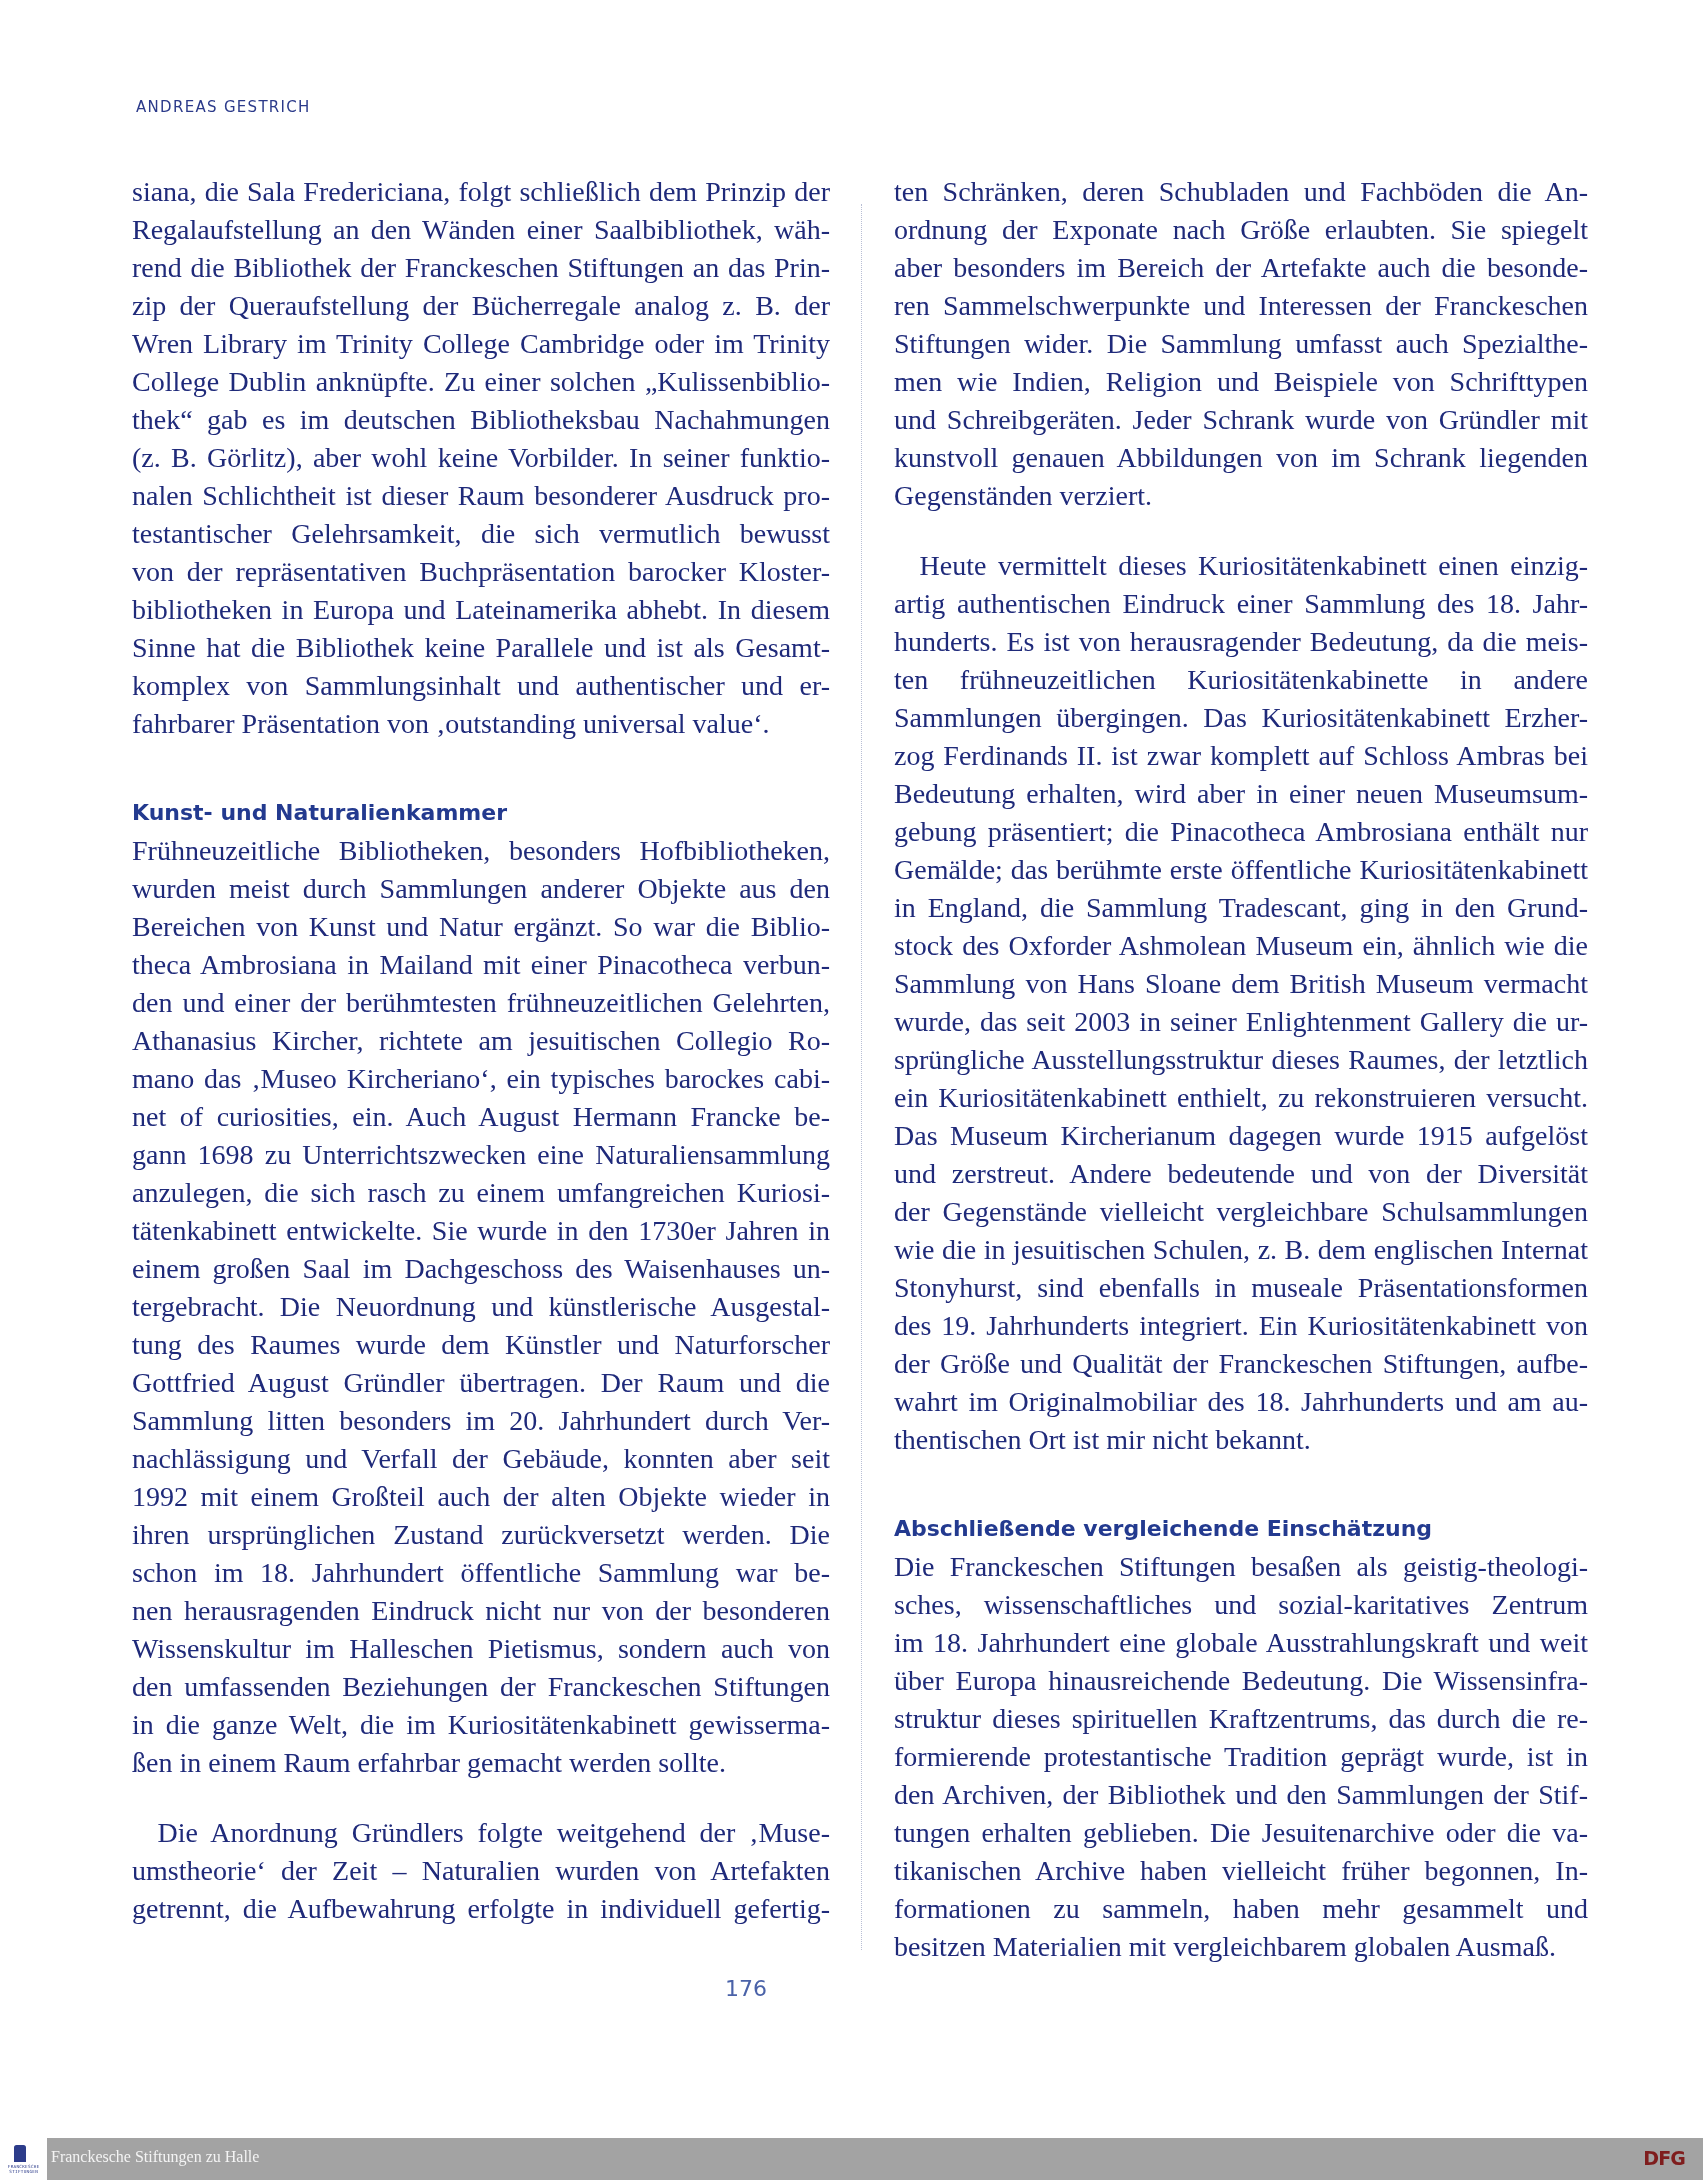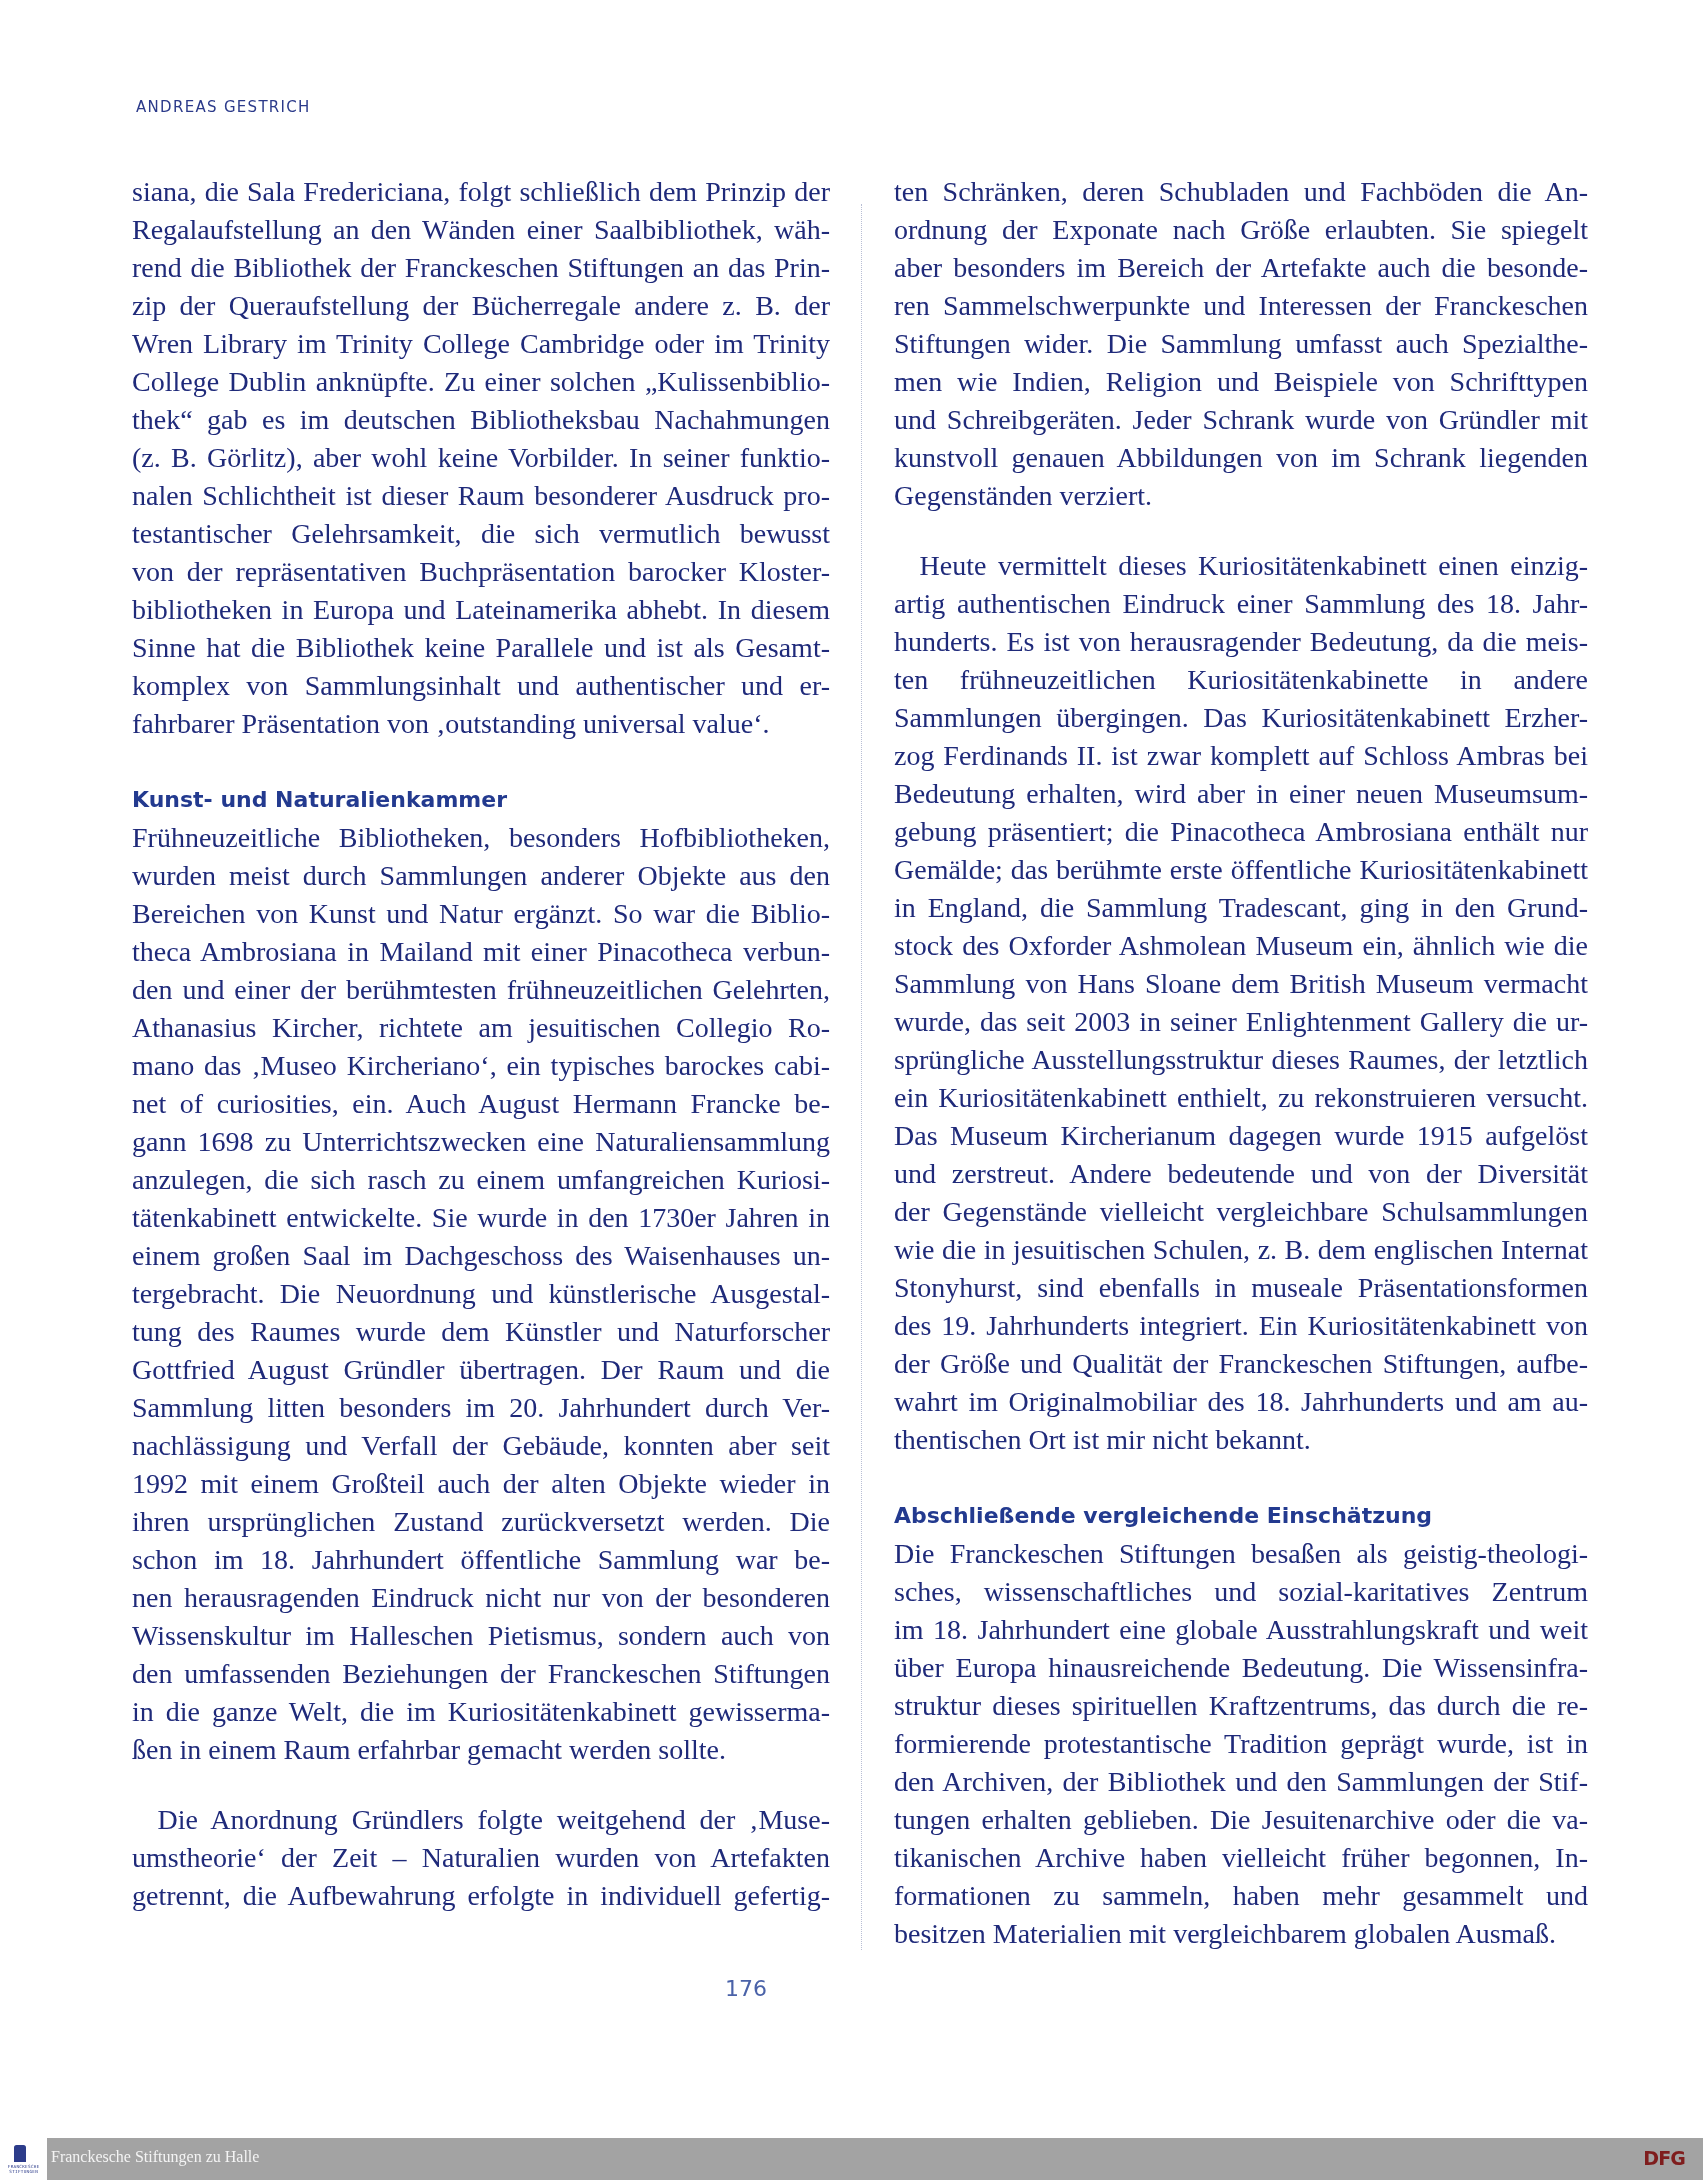--- a/index.html
+++ b/index.html
@@ -4,41 +4,41 @@
 <style>
   html, body { margin: 0; padding: 0; background: #ffffff; }
   body { width: 1704px; height: 2181px; position: relative; overflow: hidden; font-family: "DejaVu Serif", "Liberation Serif", serif; color: #1f2a78; }
   .running-head { position: absolute; left: 136px; top: 98px; font-family: "DejaVu Sans", "Liberation Sans", sans-serif; font-size: 15px; letter-spacing: 1.3px; color: #2b3a8a; }
   .col { position: absolute; top: 173px; width: 698px; font-family: "Liberation Serif", "DejaVu Serif", serif; font-size: 28px; line-height: 38px; color: #1f2a7a; }
   .col-left { left: 132px; }
   .col-right { left: 894px; width: 694px; }
   .line { white-space: nowrap; text-align: justify; text-align-last: justify; display: block; height: 38px; overflow: hidden; }
   .line.last { text-align-last: left; }
   .line.indent { padding-left: 25.6px; margin-top: 32px; }
-  .heading { font-family: "DejaVu Sans", "Liberation Sans", sans-serif; font-weight: bold; font-size: 22px; line-height: 38px; height: 38px; color: #233a8f; margin-top: 38px; display: block; }
+  .heading { font-family: "DejaVu Sans", "Liberation Sans", sans-serif; font-weight: bold; font-size: 22px; line-height: 38px; height: 38px; color: #233a8f; margin-top: 51px; display: block; }
   .divider { position: absolute; left: 861px; top: 204px; width: 0; height: 1746px; border-left: 1.7px dotted #b8bed4; }
   .page-number { position: absolute; left: 0; width: 1492px; top: 1976px; text-align: center; font-family: "DejaVu Sans", "Liberation Sans", sans-serif; font-size: 22px; color: #4a62a8; }
   .footer-bar { position: absolute; left: 0; top: 2138px; width: 1704px; height: 43px; background: #a3a3a3; }
   .footer-logo { position: absolute; left: 0; top: 2138px; width: 47px; height: 43px; background: #ffffff; }
   .logo-figure { position: absolute; left: 13.6px; top: 6.8px; width: 12px; height: 17px; background: #2c3c8a; border-radius: 2.6px 2.6px 0 0; }
   .logo-caption { position: absolute; left: 1.7px; top: 26.4px; width: 44px; font-family: "DejaVu Sans Mono", monospace; font-size: 4.3px; line-height: 5.1px; color: #2c3c8a; text-align: center; letter-spacing: 0.3px; }
   .footer-text { position: absolute; left: 51px; top: 2148px; font-family: "Liberation Serif", "DejaVu Serif", serif; font-size: 16px; color: #f4f4f4; }
   .footer-dfg { position: absolute; right: 19px; top: 2147px; font-family: "DejaVu Sans", "Liberation Sans", sans-serif; font-weight: bold; font-size: 19px; color: #7f1d1d; letter-spacing: -0.9px; }
 </style>
 </head>
 <body>
 
 <div class="running-head">ANDREAS GESTRICH</div>
 
 <div class="col col-left">
   <div>
       <span class="line">siana, die Sala Fredericiana, folgt schließlich dem Prinzip der</span>
       <span class="line">Regalaufstellung an den Wänden einer Saalbibliothek, wäh-</span>
       <span class="line">rend die Bibliothek der Franckeschen Stiftungen an das Prin-</span>
-      <span class="line">zip der Queraufstellung der Bücherregale andere z. B. der</span>
+      <span class="line">zip der Queraufstellung der Bücherregale analog z. B. der</span>
       <span class="line">Wren Library im Trinity College Cambridge oder im Trinity</span>
       <span class="line">College Dublin anknüpfte. Zu einer solchen „Kulissenbiblio-</span>
       <span class="line">thek“ gab es im deutschen Bibliotheksbau Nachahmungen</span>
       <span class="line">(z. B. Görlitz), aber wohl keine Vorbilder. In seiner funktio-</span>
       <span class="line">nalen Schlichtheit ist dieser Raum besonderer Ausdruck pro-</span>
       <span class="line">testantischer Gelehrsamkeit, die sich vermutlich bewusst</span>
       <span class="line">von der repräsentativen Buchpräsentation barocker Kloster-</span>
       <span class="line">bibliotheken in Europa und Lateinamerika abhebt. In diesem</span>
       <span class="line">Sinne hat die Bibliothek keine Parallele und ist als Gesamt-</span>
       <span class="line">komplex von Sammlungsinhalt und authentischer und er-</span>

